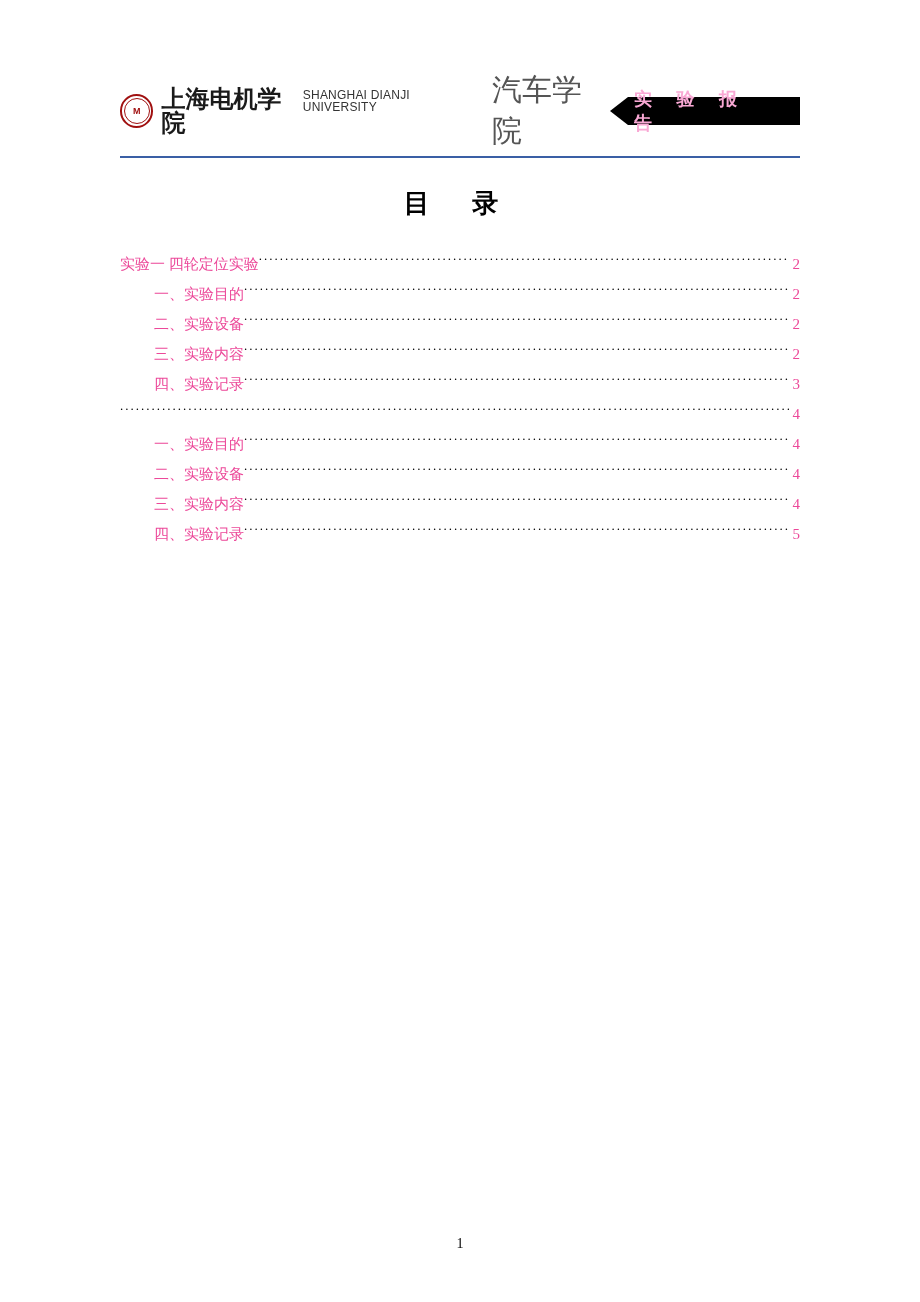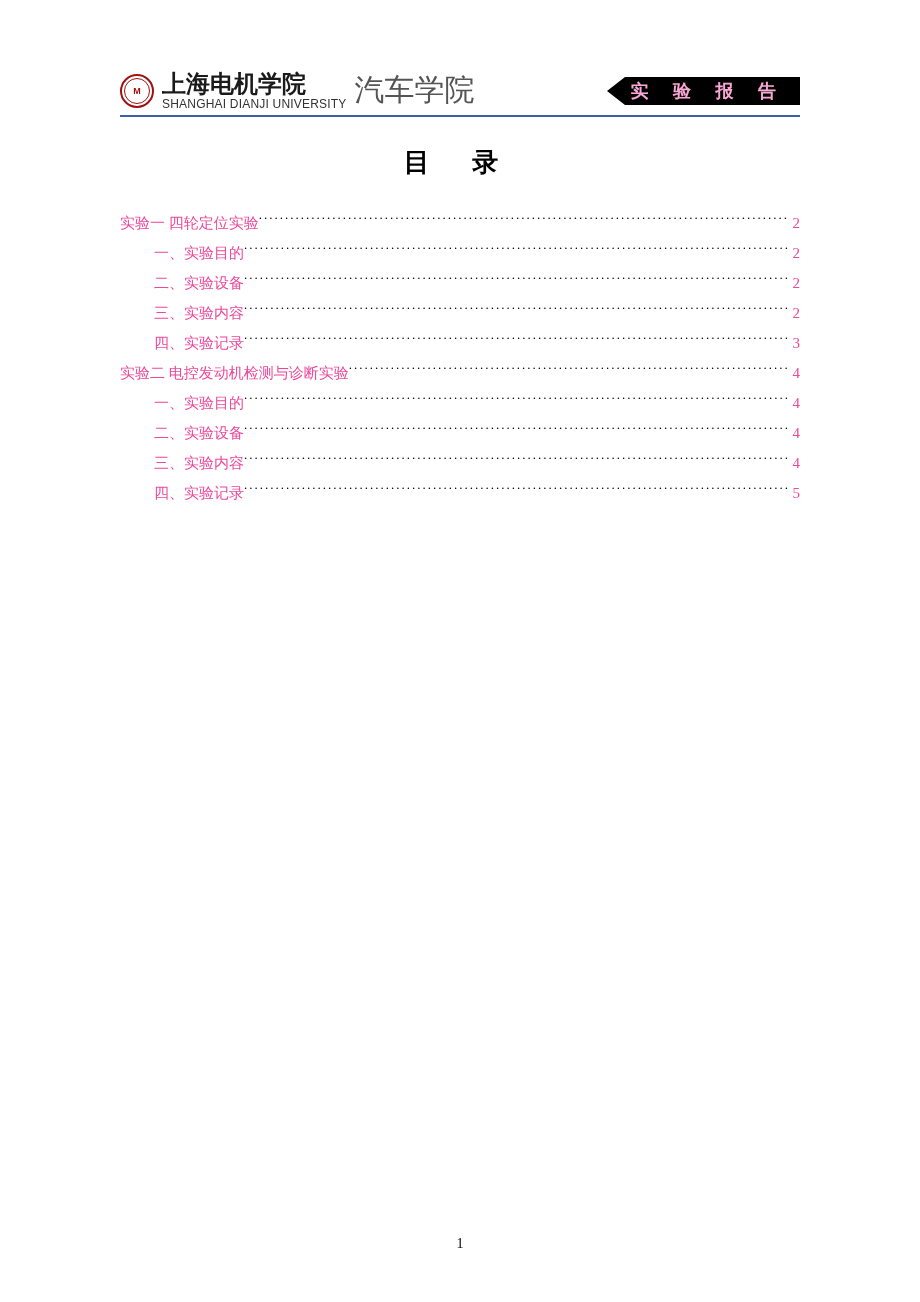--- a/index.html
+++ b/index.html
@@ -47,21 +47,21 @@
     border-radius: 50%;
   }
   .seal-inner {
     font-size: 9px;
     color: #a01010;
     font-weight: bold;
     font-family: "Microsoft YaHei", sans-serif;
   }
   .uni-block {
     display: flex;
-    flex-direction: column;
+    flex-direction: row;
     line-height: 1;
   }
   .uni-cn {
     font-family: "STXingkai", "华文行楷", "KaiTi", cursive;
     font-size: 24px;
     color: #1a1a1a;
     font-weight: 600;
   }
   .uni-en {
     font-size: 12px;
@@ -195,21 +195,20 @@
       <span class="toc-label">三、实验内容</span>
       <span class="toc-leader"></span>
       <span class="toc-page">2</span>
     </div>
     <div class="toc-row indent">
       <span class="toc-label">四、实验记录</span>
       <span class="toc-leader"></span>
       <span class="toc-page">3</span>
     </div>
     <div class="toc-row">
-      <span class="toc-label">实验二  电控发动机检测与诊断实验</span>
       <span class="toc-leader"></span>
       <span class="toc-page">4</span>
     </div>
     <div class="toc-row indent">
       <span class="toc-label">一、实验目的</span>
       <span class="toc-leader"></span>
       <span class="toc-page">4</span>
     </div>
     <div class="toc-row indent">
       <span class="toc-label">二、实验设备</span>

